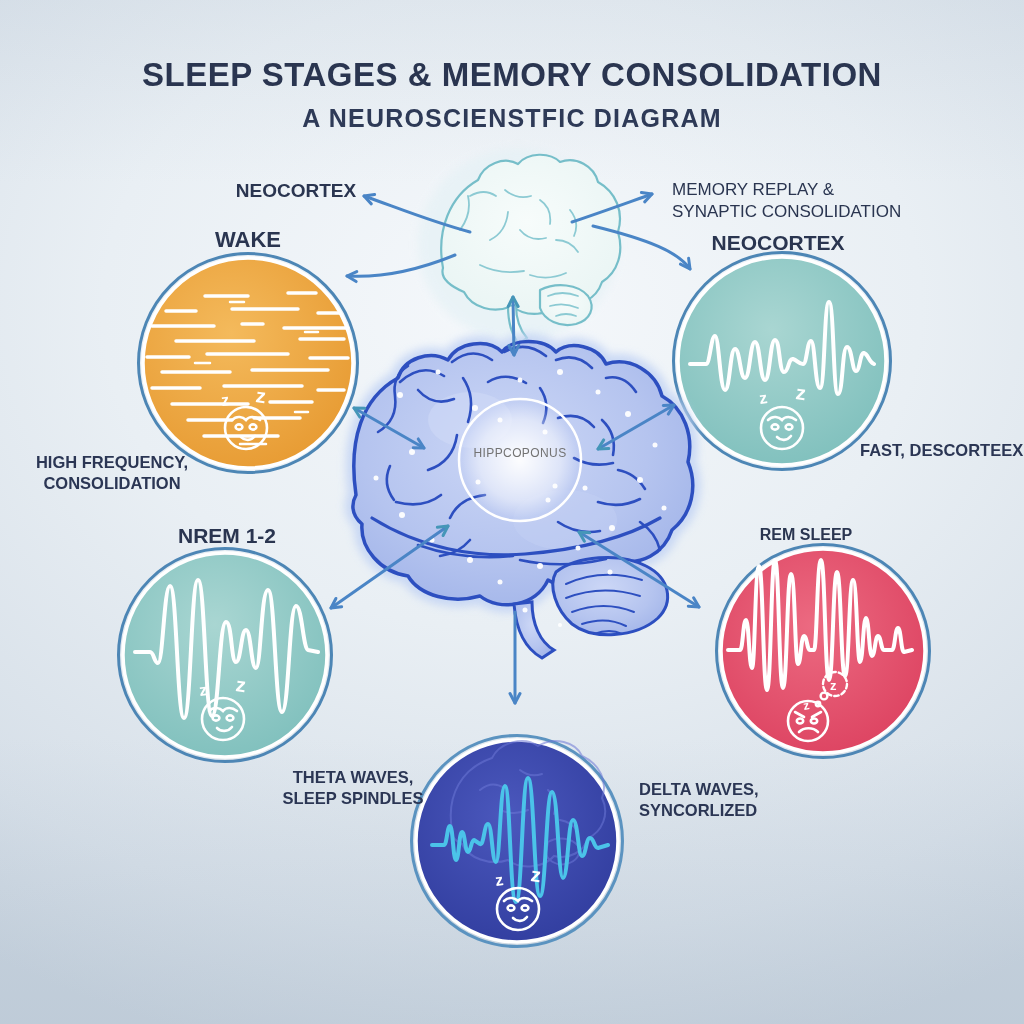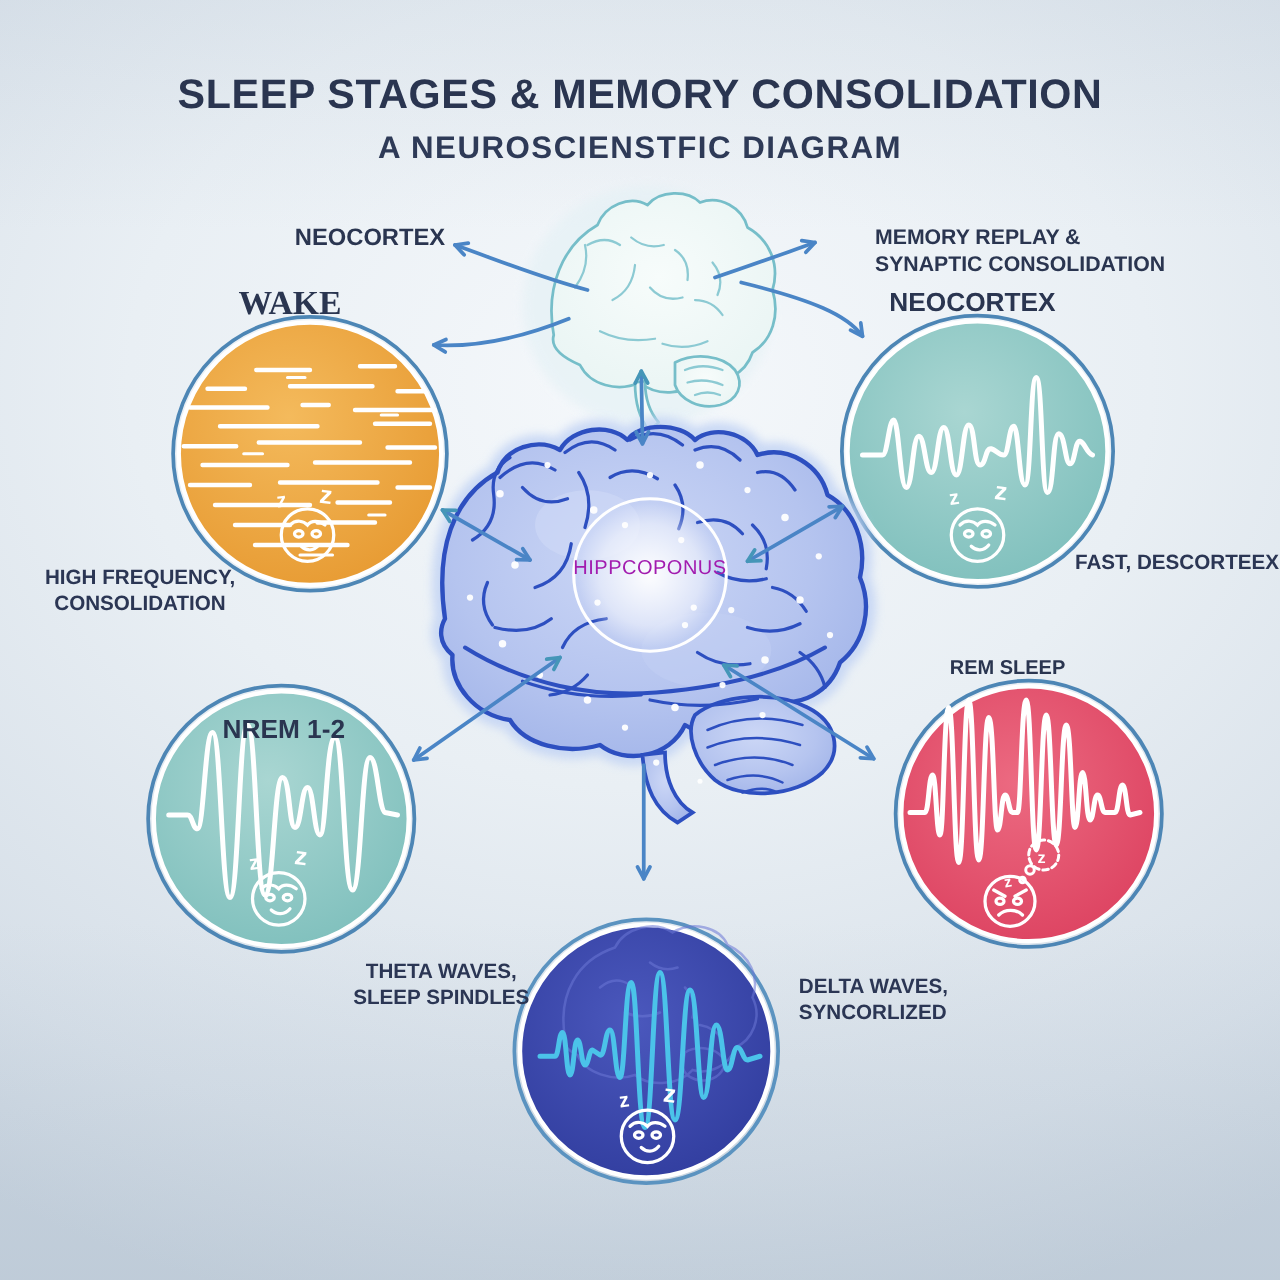--- a/index.html
+++ b/index.html
@@ -8,27 +8,27 @@
     font-family:"Liberation Sans",sans-serif;
     background:
       linear-gradient(180deg, rgba(175,190,206,0.18) 0%, rgba(255,255,255,0) 18%, rgba(255,255,255,0) 72%, rgba(165,182,199,0.28) 100%),
       radial-gradient(95% 75% at 50% 30%, #f5f8fb 0%, #e9eff4 42%, #d6dfe8 82%, #c9d4df 100%);
   }
   .txt{position:absolute;color:#2a3550;font-weight:700;white-space:nowrap;}
   .ctr{transform:translateX(-50%);text-align:center;}
   #title{left:512px;top:56px;font-size:33px;letter-spacing:.5px;}
   #subtitle{left:512px;top:104px;font-size:25px;letter-spacing:1.2px;color:#2e3a57;}
   #lbl-neo-top{left:296px;top:180px;font-size:19px;}
-  #lbl-replay{left:672px;top:179px;font-size:17px;line-height:22px;text-align:left;font-weight:700;margin-left:28px;}
-  #wake-title{left:232px;top:227px;font-size:27px;font-family:Liberation Serif, serif;}
+  #lbl-replay{left:672px;top:179px;font-size:17px;line-height:22px;text-align:left;font-weight:400;}
+  #wake-title{left:248px;top:227px;font-size:22px;}
   #neo-title{left:778px;top:231px;font-size:21px;}
-  #nrem12-title{left:227px;top:524px;font-size:21px;margin-top:48px;}
+  #nrem12-title{left:227px;top:524px;font-size:21px;}
   #rem-title{left:806px;top:526px;font-size:16px;}
   #nrem3-title{left:521px;top:713px;font-size:21px;}
-  #hipp-label{left:520px;top:446px;font-size:16px;font-weight:400;letter-spacing:.4px;color:#a21caf;}
+  #hipp-label{left:520px;top:446px;font-size:12px;font-weight:400;letter-spacing:.4px;color:#737373;}
   .note{font-size:16.5px;line-height:21px;color:#2b3654;}
   #wake-note{left:112px;top:452px;}
   #neo-note{left:860px;top:440px;text-align:left;}
   #theta-note{left:353px;top:767px;}
   #delta-note{left:639px;top:779px;text-align:left;}
   #scene{position:absolute;left:0;top:0;}
   .textlayer{position:absolute;inset:0;pointer-events:none;border-radius:17px;}
 </style>
 </head>
 <body>

